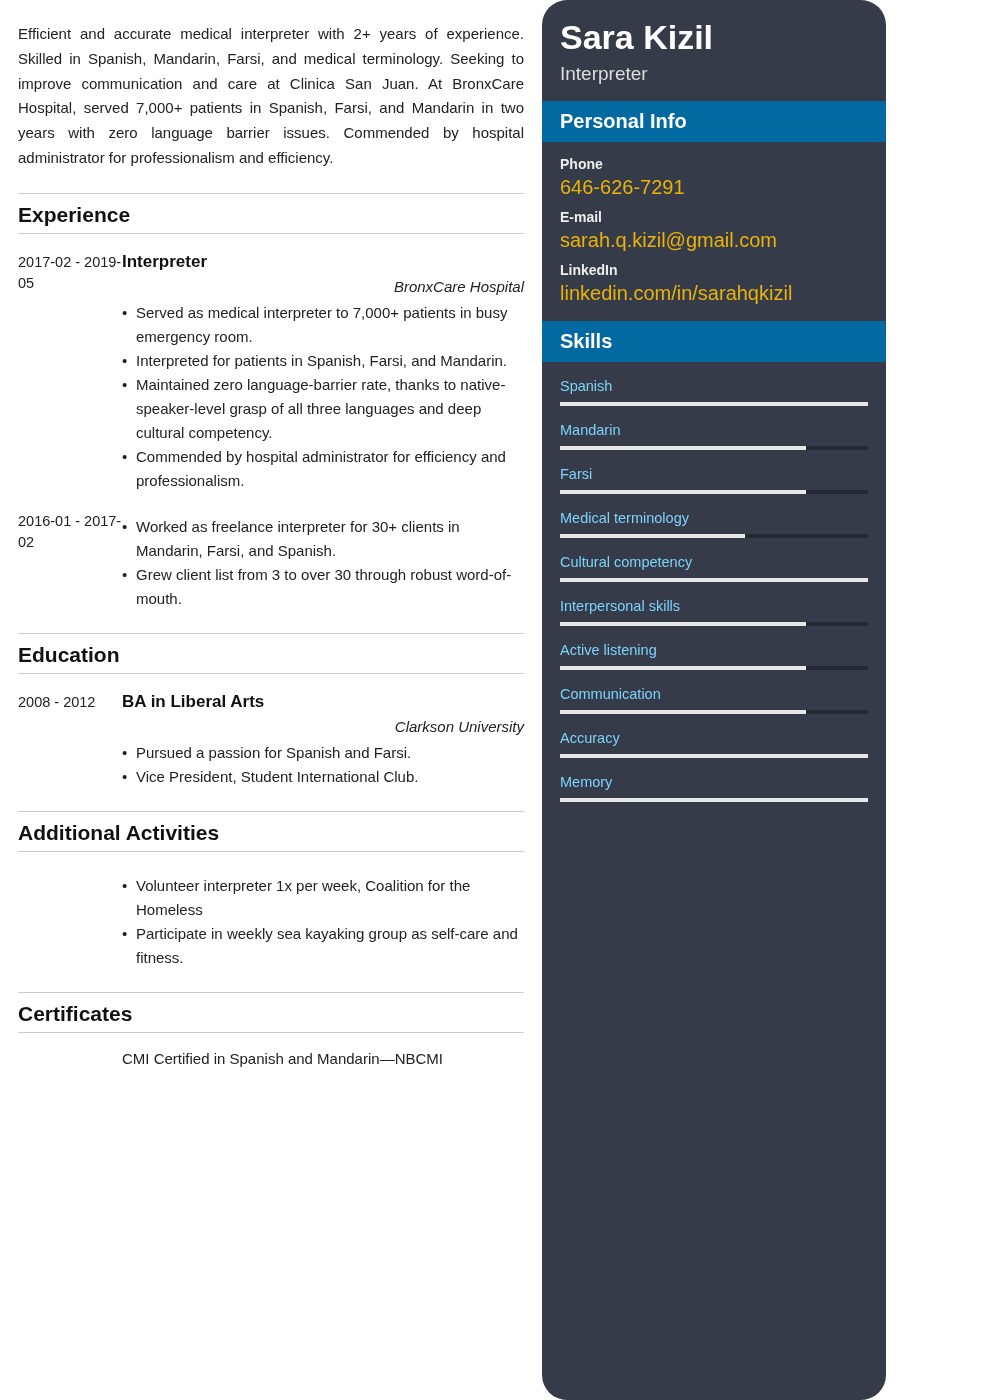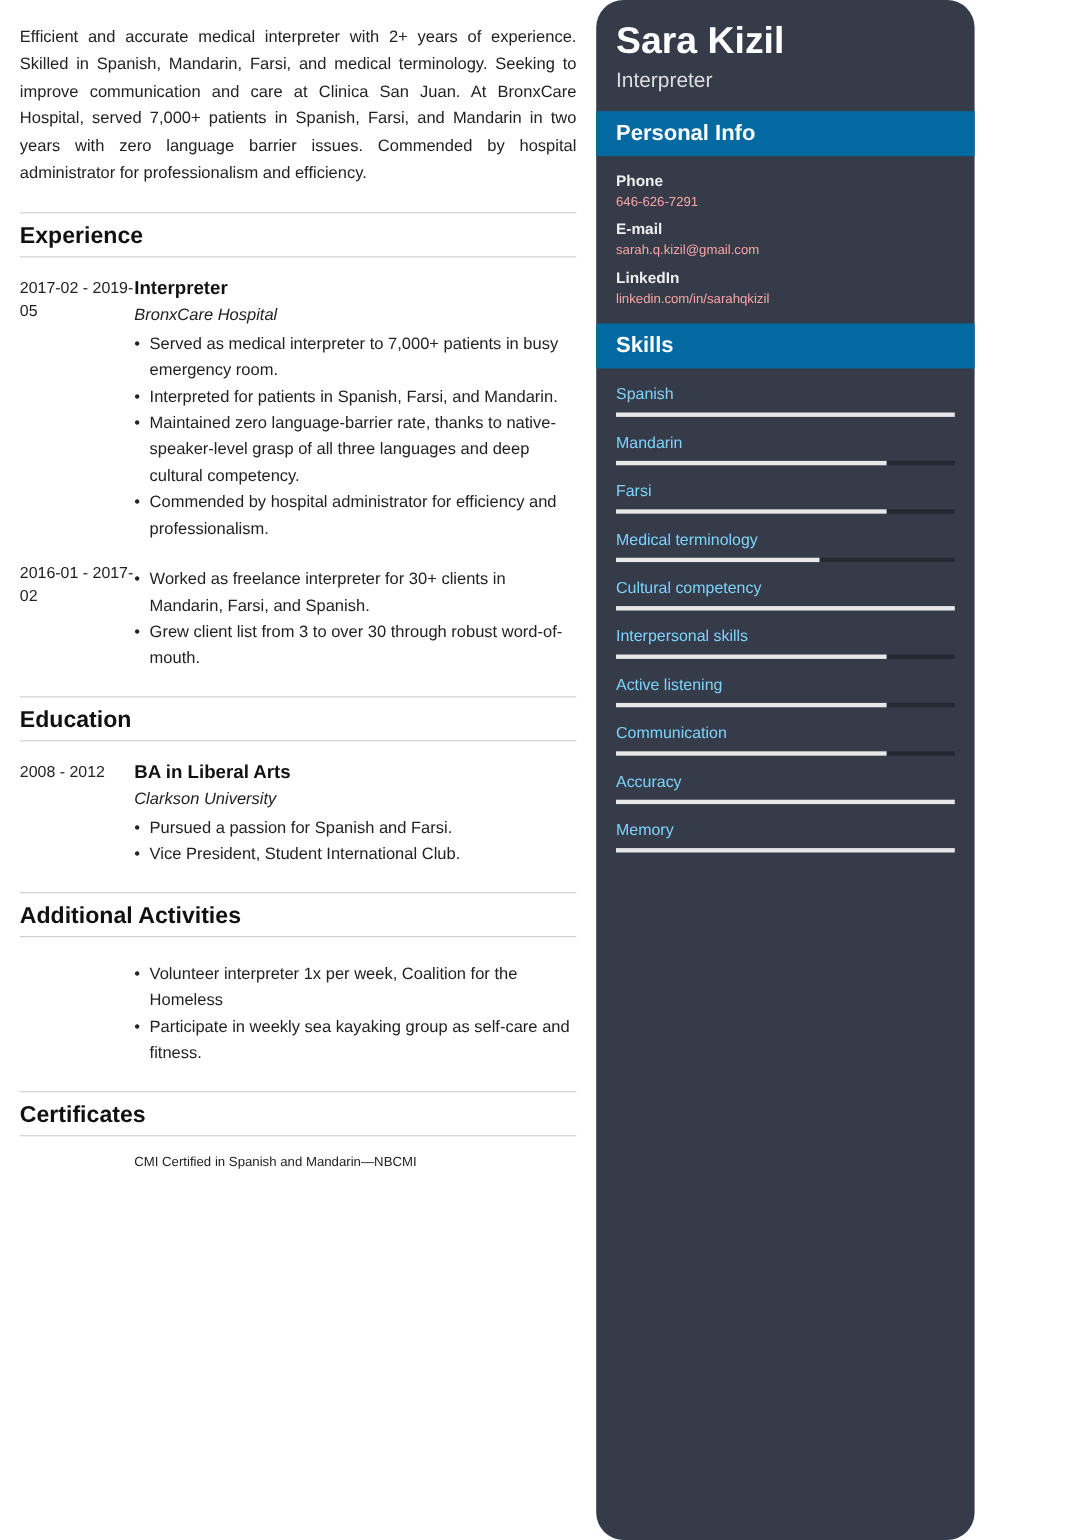--- a/index.html
+++ b/index.html
@@ -9,37 +9,37 @@
 .sidebar { width: 344px; background: #353b48; color: #e8e8e8; display: flex; flex-direction: column; border-radius: 25px; }
 
 .summary { text-align: justify; line-height: 1.65; font-size: 15px; color: #222; }
 
 .section-title { font-size: 21px; font-weight: bold; margin-top: 22px; padding-bottom: 6px; border-top: 1px solid #ccc; border-bottom: 1px solid #ccc; padding-top: 9px; color: #111; }
 
 .entry { display: flex; margin-top: 18px; }
 .entry-date { width: 104px; flex-shrink: 0; font-size: 14.5px; color: #222; line-height: 1.5; }
 .entry-body { flex: 1; }
 .entry-title { font-size: 17px; font-weight: bold; color: #111; margin-bottom: 6px; }
-.entry-sub { font-style: italic; font-size: 15px; color: #222; margin-bottom: 6px; }
+.entry-sub { font-style: italic; font-size: 15px; color: #222; margin-bottom: 6px; text-align: right; }
 .entry-body ul { list-style: none; padding-left: 0; margin-top: 4px; }
 .entry-body li { position: relative; padding-left: 14px; line-height: 1.6; font-size: 15px; color: #222;}
 .entry-body li::before { content: "•"; position: absolute; left: 0; top: 0; color: #222; }
 
-.plain-text { margin-top: 14px; margin-left: 104px; font-size: 12px; line-height: 1.6; }
+.plain-text { margin-top: 14px; margin-left: 104px; font-size: 15px; line-height: 1.6; }
 
 .sidebar-header { padding: 18px 18px 16px 18px; }
 .name { font-size: 34px; font-weight: bold; color: #fff; margin-bottom: 6px; }
 .role { font-size: 19px; color: #ddd; }
 
 .sidebar-section-title { background: #0369a1; padding: 9px 18px; font-size: 20px; font-weight: bold; color: #fff; }
 
 .info-block { padding: 14px 18px 16px 18px; }
 .info-label { font-weight: bold; font-size: 14px; margin-top: 10px; color: #eee; }
 .info-label:first-child { margin-top: 0; }
-.info-value { font-size: 12px; margin-top: 4px; color: #fca5a5; }
+.info-value { font-size: 20px; margin-top: 4px; color: #eab308; }
 
 .skills-block { padding: 12px 18px 18px 18px; }
 .skill { margin-top: 16px; }
 .skill:first-child { margin-top: 4px; }
 .skill-name { font-size: 14.5px; color: #7dd3fc; margin-bottom: 8px; }
 .skill-bar { width: 100%; height: 4px; background: #242933; position: relative; }
 .skill-fill { height: 100%; background: #e8e8e8; }
 </style>
 </head>
 <body>

